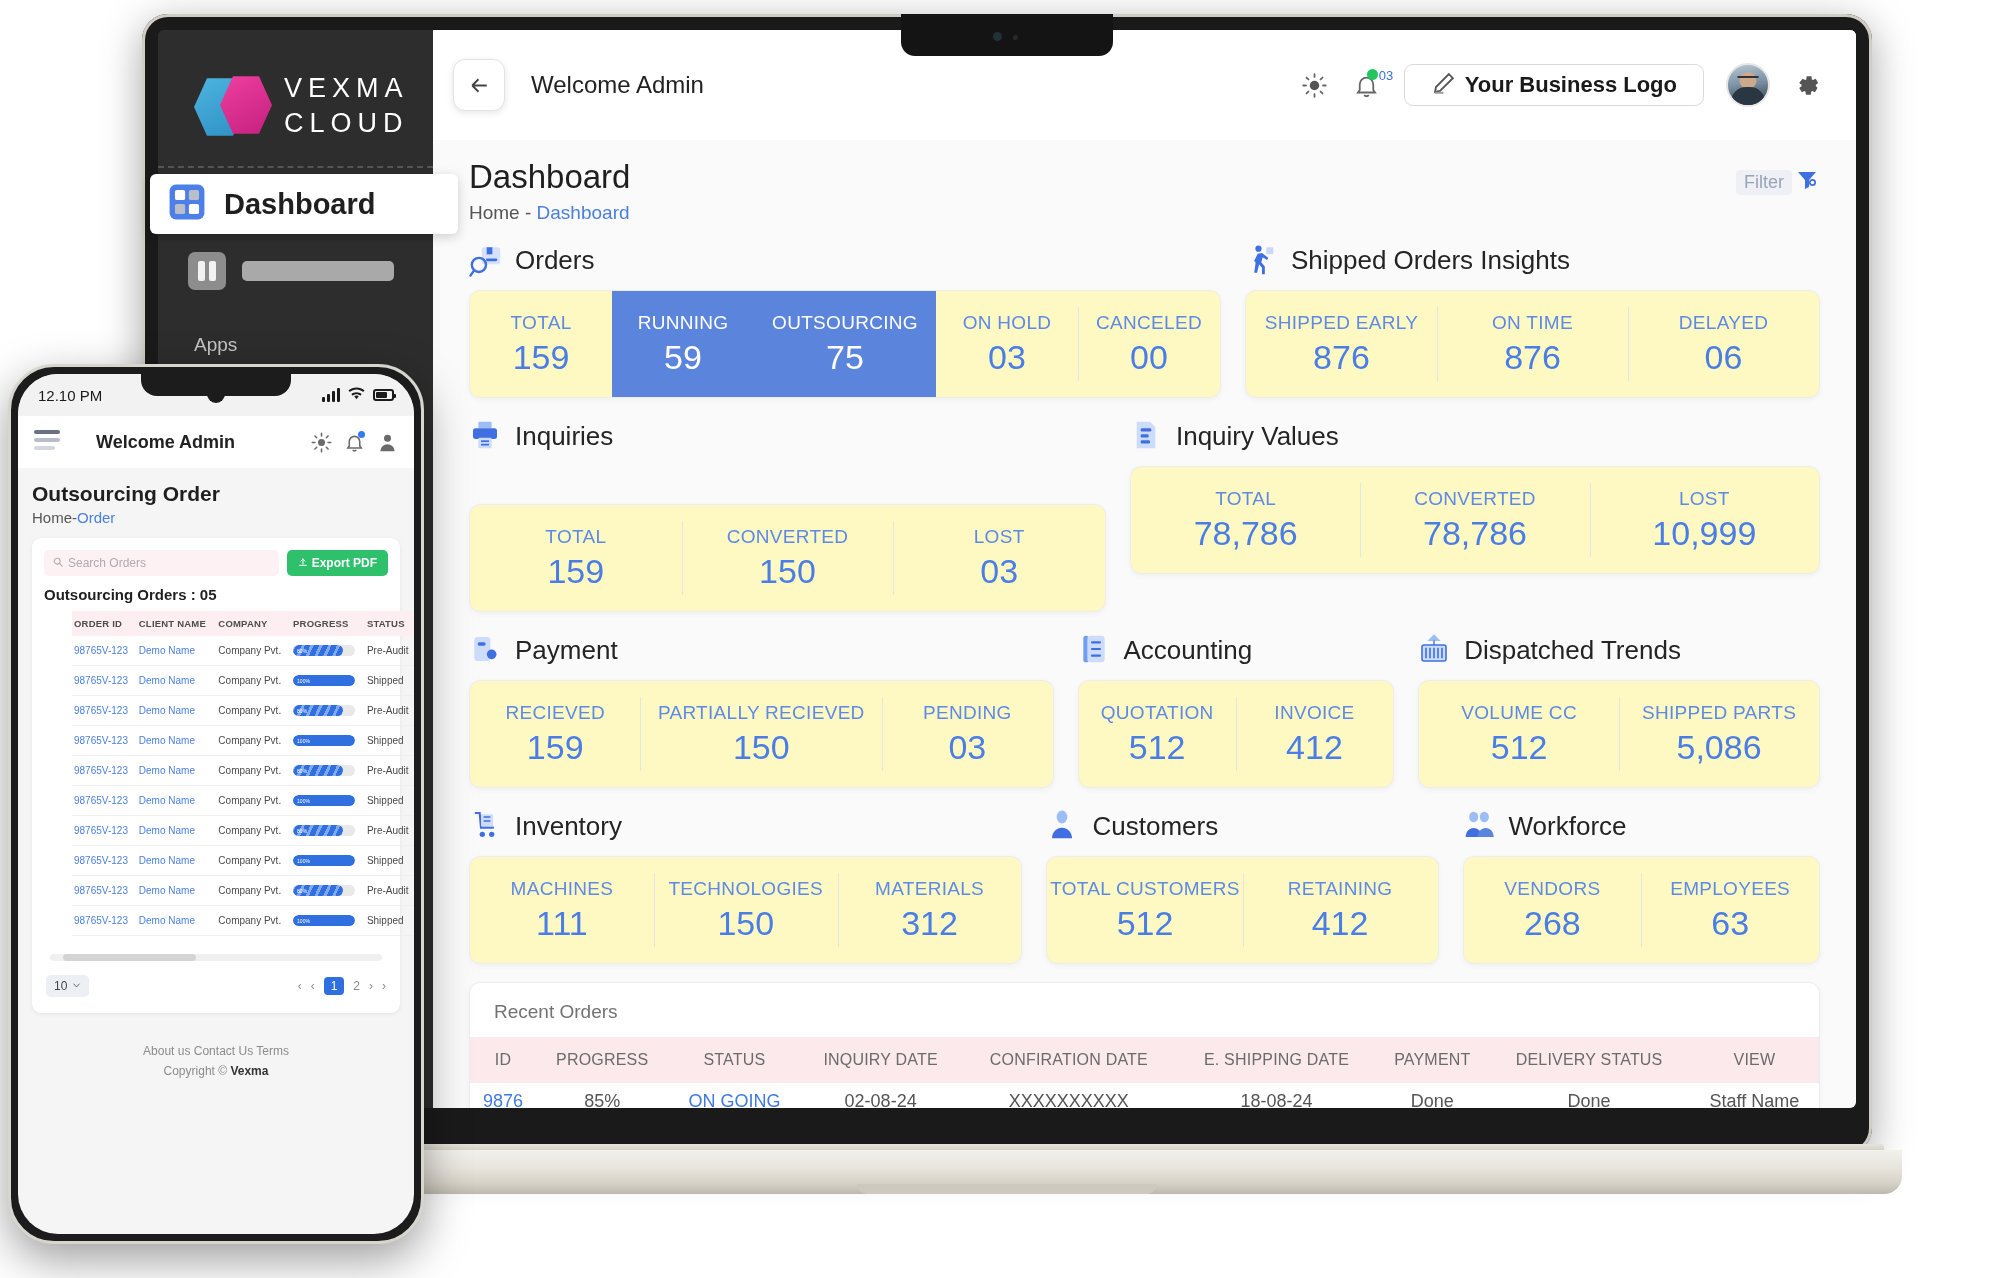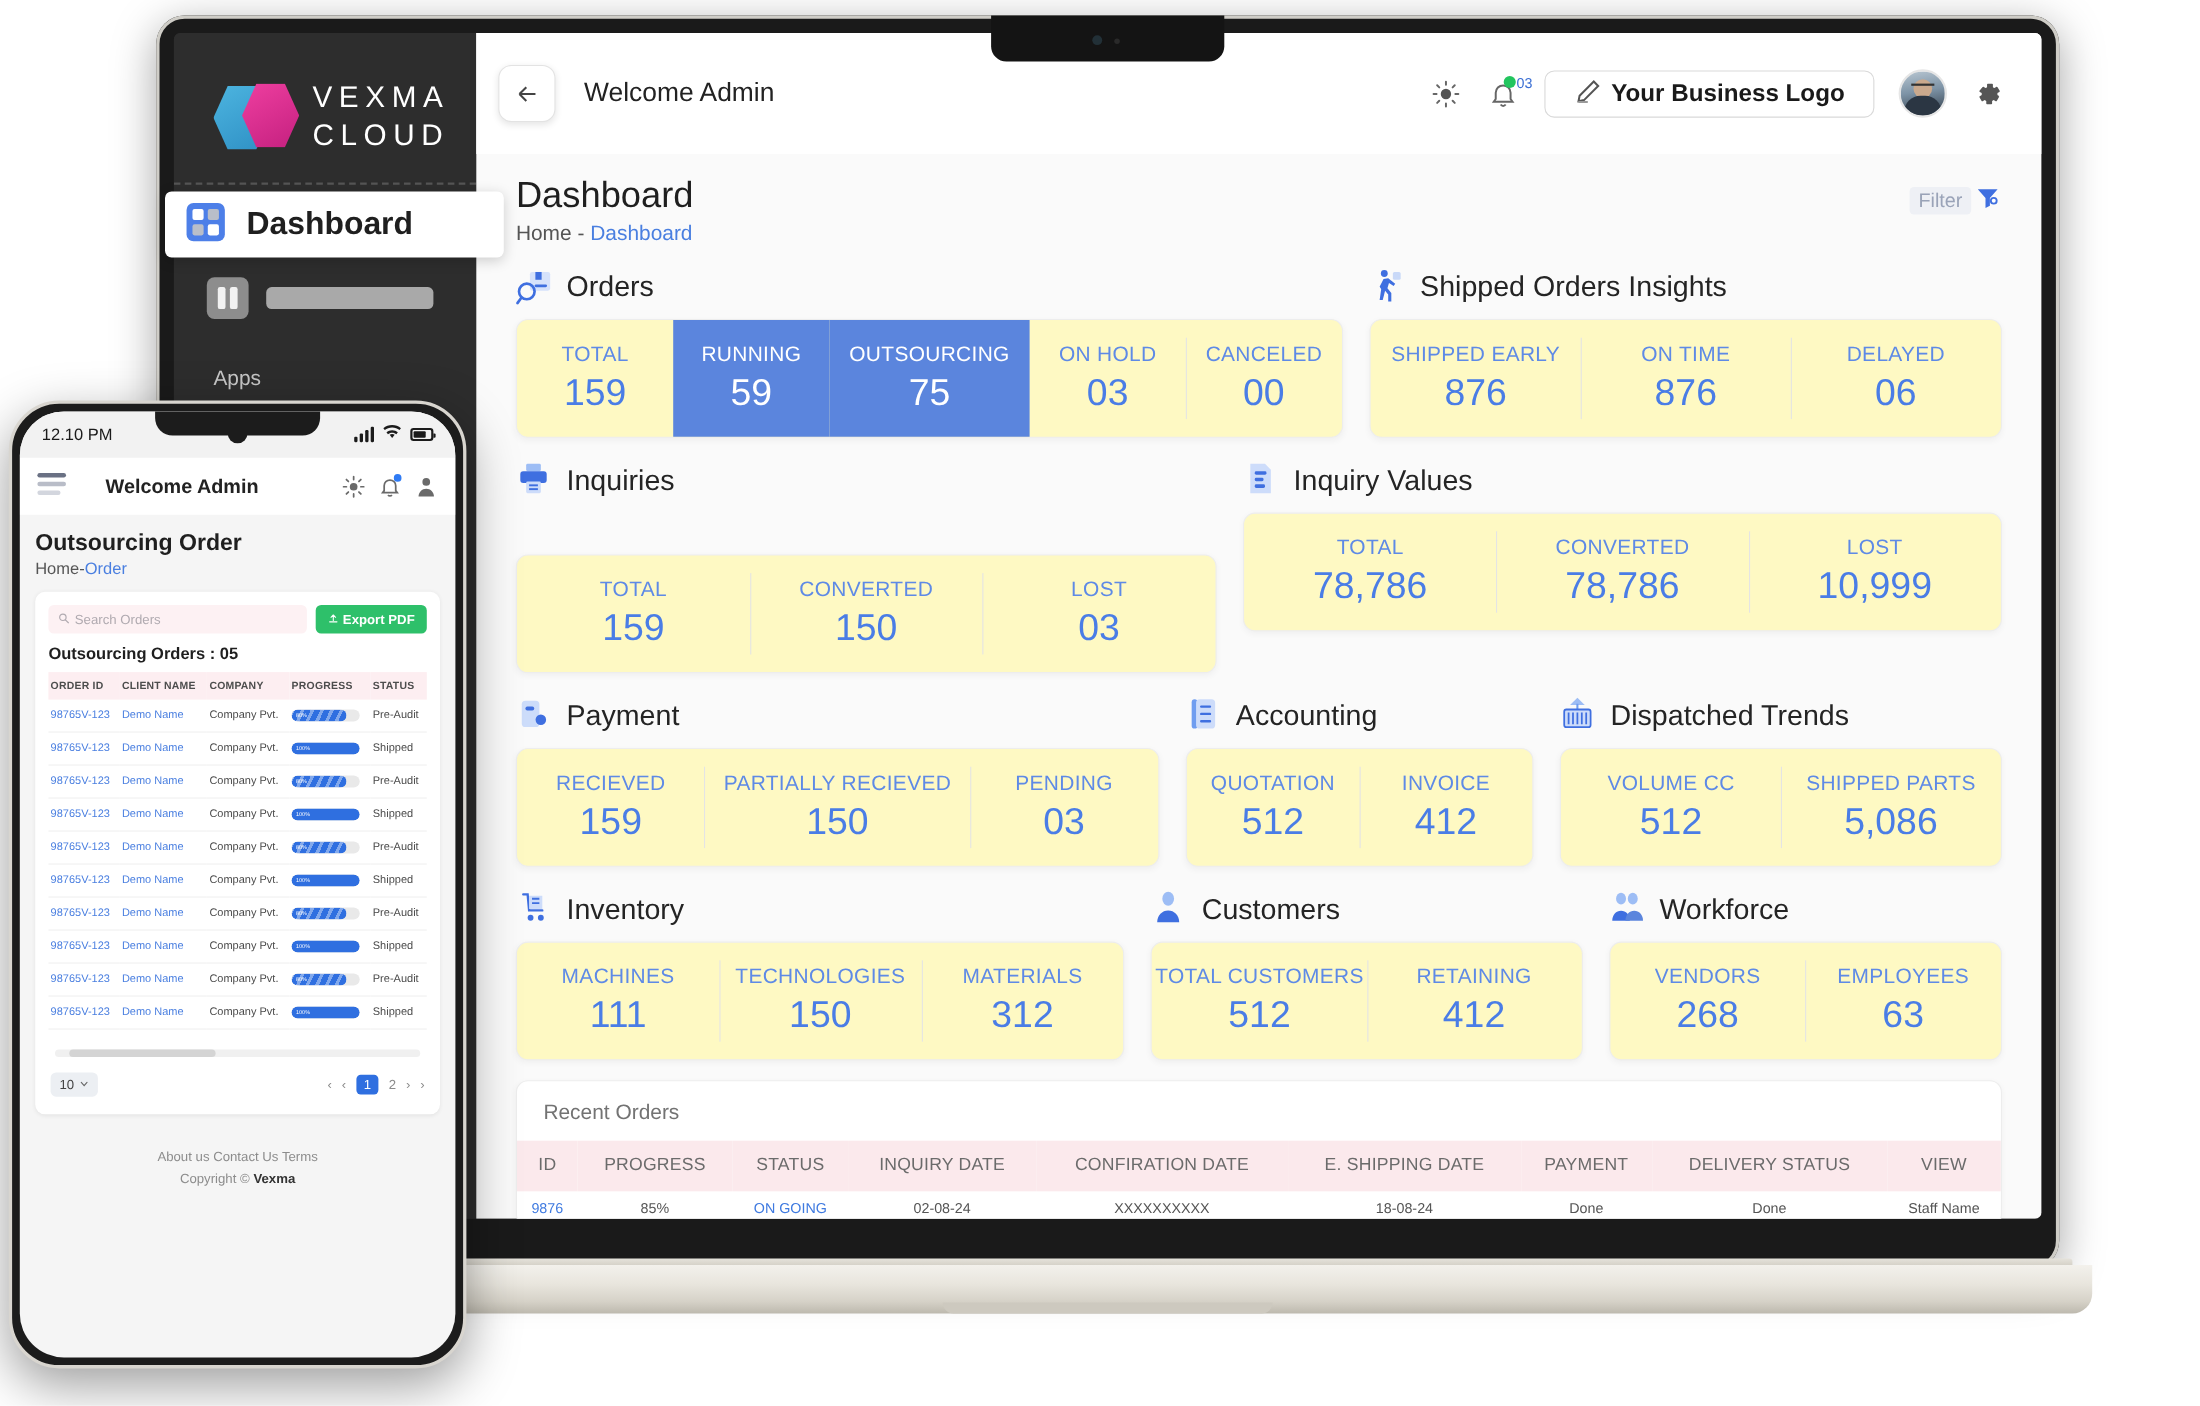--- a/index.html
+++ b/index.html
@@ -130,21 +130,21 @@
   .recent {
     background:#fff; border:1px solid #ededed; border-radius:11px; margin:6px 36px 0 36px;
     box-shadow:0 2px 6px rgba(0,0,0,.045); overflow:hidden;
   }
   .recent-title { font-size:19px; color:#737373; padding:18px 24px 14px 24px; }
   table.rt { width:100%; border-collapse:collapse; }
   table.rt th {
     background:#fbe9ec; color:#6b6b6b; font-size:16px; font-weight:400;
     padding:14px 6px; text-align:center; letter-spacing:.2px; white-space:nowrap;
   }
-  table.rt td { padding:8px 6px; text-align:center; font-size:13px; color:#555; white-space:nowrap; }
+  table.rt td { padding:8px 6px; text-align:center; font-size:18px; color:#555; white-space:nowrap; }
   table.rt td.blue { color:#3f7ae0; }
 
   
   .phone {
     position:absolute; left:8px; top:364px; width:416px; height:880px;
     background:#1c1c1c; border-radius:46px;
     box-shadow:0 16px 46px rgba(0,0,0,.38);
     border:3px solid #d8d5cf;
   }
   .phone-screen {
@@ -177,21 +177,21 @@
   .pbody { padding:14px 14px 0 14px; }
   .ptitle { font-size:21px; font-weight:bold; color:#1f1f1f; }
   .pcrumbs { font-size:15px; color:#555; margin-top:3px; }
   .pcrumbs a { color:#4a7fe0; text-decoration:none; }
 
   .pcard { background:#fff; border-radius:9px; margin-top:12px; padding:12px 12px 6px 12px; box-shadow:0 1px 4px rgba(0,0,0,.07); }
   .pctrl { display:flex; align-items:center; gap:8px; }
   .psearch { flex:1; background:#fdf1f3; border-radius:5px; padding:6px 9px; font-size:12px; color:#b0aab0; display:flex; align-items:center; gap:5px; }
   .pexport { background:#2ec06a; color:#fff; font-size:12px; font-weight:bold; border-radius:5px; padding:6px 11px; display:flex; align-items:center; gap:4px; cursor:pointer; }
   .pcount { font-size:15px; font-weight:bold; color:#1f1f1f; margin:10px 0 8px 0; }
-  table.pt { width:100%; border-collapse:collapse; }
+  table.pt { width:100%; border-collapse:collapse;margin-left:28px; }
   table.pt th { background:#fdeef1; font-size:9.5px; color:#4d4d4d; font-weight:bold; padding:7px 2px; text-align:left; white-space:nowrap; letter-spacing:.2px; }
   table.pt td { font-size:10px; padding:9px 2px; color:#4a4a4a; border-bottom:1px solid #f0f0f0; white-space:nowrap; }
   table.pt td.bl { color:#4a7fe0; }
   .prog { width:62px; height:11px; border-radius:6px; background:#e9e9e9; overflow:hidden; position:relative; }
   .prog .fill { height:100%; border-radius:6px; background:#2f6fe0; position:relative; color:#fff; font-size:5px; display:flex; align-items:center; padding-left:4px; }
   .prog .fill.striped { background-image:repeating-linear-gradient(115deg, rgba(255,255,255,.40) 0 3px, rgba(255,255,255,0) 3px 8px); }
   .pscroll { margin:18px 6px 10px 6px; height:7px; border-radius:4px; background:#f0f0f0; position:relative; }
   .pscroll i { position:absolute; left:4%; top:0; height:7px; width:40%; border-radius:4px; background:#d4d4d4; }
   .pfoot { display:flex; align-items:center; padding:4px 2px 10px 2px; }
   .ppersel { background:#eceff3; border-radius:5px; font-size:12px; color:#444; padding:4px 8px; display:flex; gap:5px; align-items:center; cursor:pointer; }

